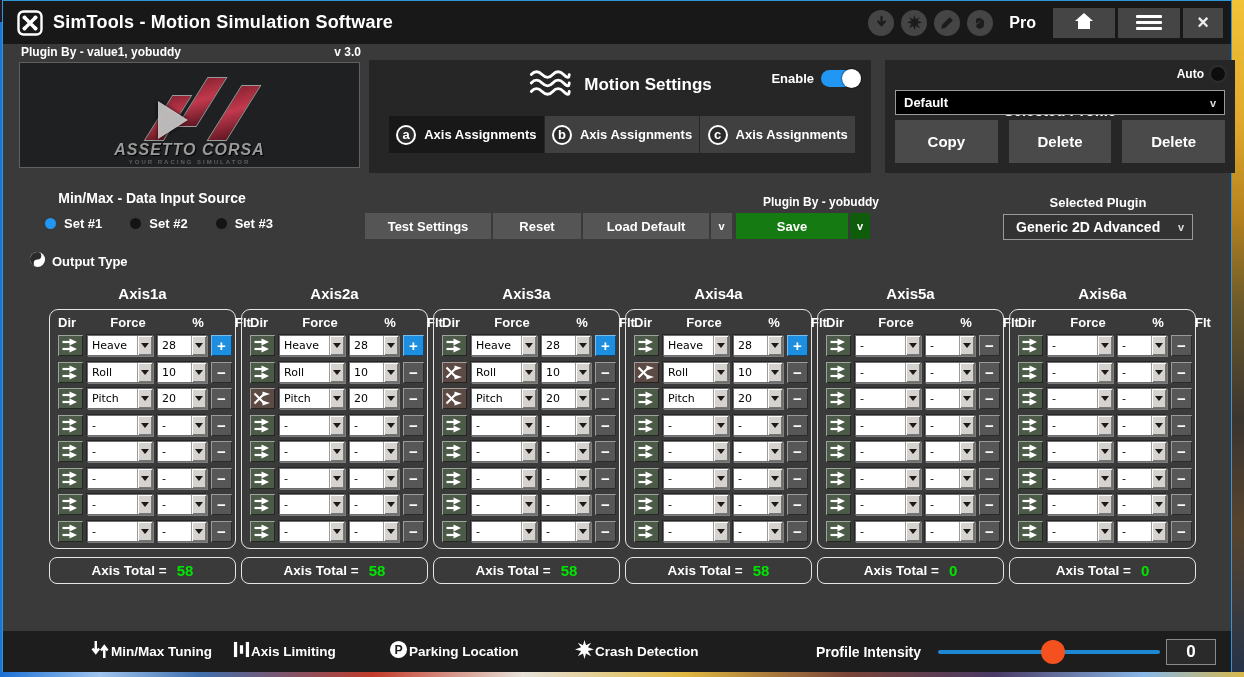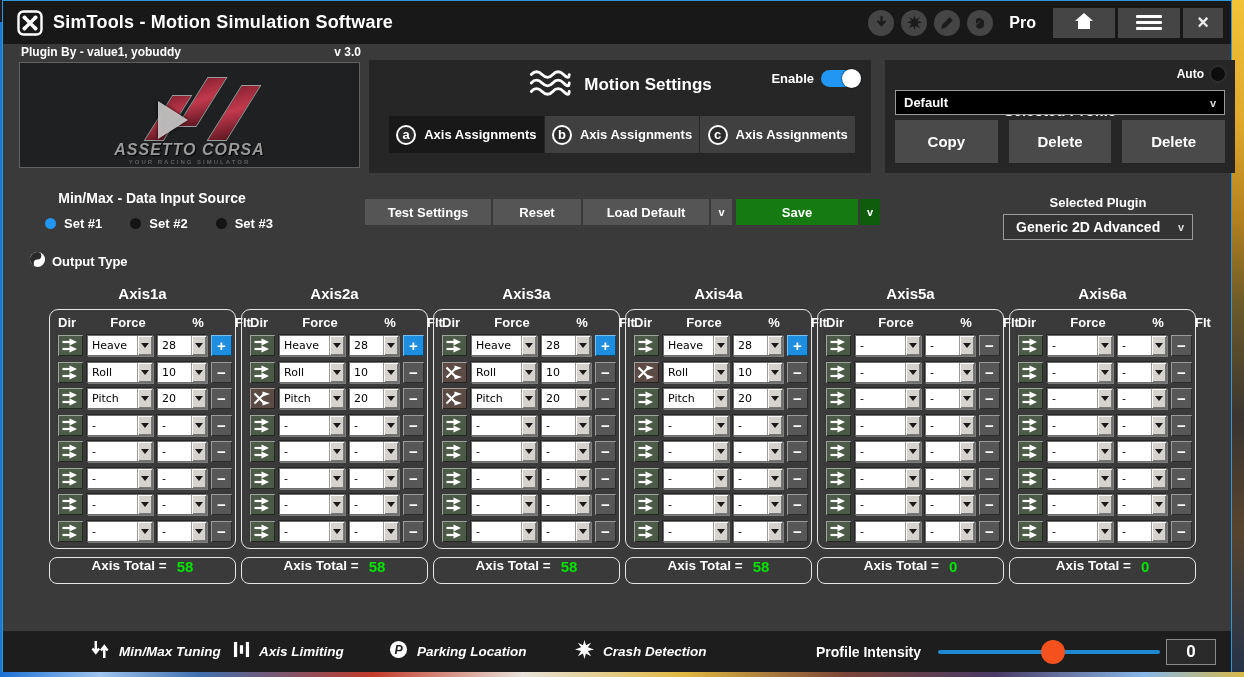--- a/index.html
+++ b/index.html
@@ -90,21 +90,21 @@
   .radio.selected { background:#2196f3; }
   .radio-label { color:#fff; font-size:13px; font-weight:bold; }
 
   
   .actions { position:absolute; left:362px; top:194px; width:516px; }
   .act-pluginby { text-align:right; color:#fff; font-size:12px; font-weight:bold; padding-right:2px; }
   .act-row { display:flex; margin-top:4px; height:26px; }
   .act-btn { background:#555; border:none; color:#fff; font-size:13px; font-weight:bold; cursor:pointer; margin-right:2px; }
   .b-test { width:126px; } .b-reset { width:88px; } .b-load { width:126px; }
   .b-ldarrow { width:21px; font-size:11px; margin-right:4px; }
-  .b-save { width:122px; background:#157a12; margin-right:2px; }
+  .b-save { width:112px; background:#157a12; margin-right:2px; }
   .b-svarrow { width:20px; background:#0e5c0c; font-size:11px; margin-right:0; }
 
   
   .plugin-select { position:absolute; left:1000px; top:194px; width:190px; }
   .ps-title { color:#fff; font-size:13px; font-weight:bold; text-align:center; }
   .ps-dd { margin-top:4px; height:26px; background:#333; border:1px solid #9a9a9a; display:flex; align-items:center; cursor:pointer; }
   .ps-dd .dd-text { color:#fff; font-size:14px; font-weight:bold; padding-left:12px; flex:1; }
 
   
   .output-type { position:absolute; left:26px; top:250px; display:flex; align-items:center; gap:6px; }
@@ -128,28 +128,28 @@
     box-shadow:1px 1px 0 rgba(255,255,255,.35), -1px -1px 0 rgba(0,0,0,.35); cursor:pointer; }
   .wsel-txt { flex:1; font-size:11px; color:#000; padding:3px 0 0 4px; overflow:hidden; white-space:nowrap; font-family:"DejaVu Sans", sans-serif; }
   .wsel-btn { width:15px; background:#d6d3ce; border-left:1px solid #9a9a9a; display:flex; align-items:center; justify-content:center;
     box-shadow:inset 1px 1px 0 #fff, inset -1px -1px 0 #777; }
   .tri { width:0; height:0; border-left:4px solid transparent; border-right:4px solid transparent; border-top:5px solid #1a1a1a; }
   .flt-btn { border:none; color:#fff; font-size:15px; font-weight:bold; line-height:19px; cursor:pointer;
     box-shadow:inset 1px 1px 0 rgba(255,255,255,.4), inset -1px -1px 0 rgba(0,0,0,.5); }
   .flt-minus { background:#575757; }
   .flt-plus { background:#1e8fe0; }
   .axis-total { margin-top:8px; height:27px; border:1px solid #e6e6e6; border-radius:8px;
-    display:flex; align-items:flex-start; justify-content:center; gap:10px; }
+    display:flex; align-items:center; justify-content:center; gap:10px; }
   .at-label { color:#fff; font-size:13.5px; font-weight:bold; }
   .at-value { font-size:15px; font-weight:bold; }
 
   
   .footer { position:absolute; left:0; top:630px; width:100%; height:41px; background:#1d1d1d;
     display:flex; align-items:center; }
-  .ft-item { display:flex; align-items:center; gap:9px; cursor:pointer; position:absolute;font-style:italic; }
+  .ft-item { display:flex; align-items:center; gap:1px; cursor:pointer; position:absolute; }
   .ft-label { color:#fff; font-size:13.5px; font-weight:bold; }
   .ft-1 { left:88px; } .ft-2 { left:230px; } .ft-3 { left:386px; } .ft-4 { left:572px; }
   .intensity-label { position:absolute; left:813px; color:#fff; font-size:14px; font-weight:bold; }
   .slider { position:absolute; left:935px; width:222px; height:22px; cursor:pointer; }
   .slider-track { position:absolute; left:0; right:0; top:9px; height:4px; background:#1e88d2; border-radius:2px; }
   .slider-handle { position:absolute; top:-1px; width:24px; height:24px; border-radius:50%; background:#f4511e; margin-left:-12px; }
   .intensity-box { position:absolute; left:1163px; width:50px; height:26px; background:#2a2a2a;
     border:1px solid #8a8a8a; color:#fff; font-size:17px; font-weight:bold;
     display:flex; align-items:center; justify-content:center; }
 </style>
@@ -296,20 +296,21 @@
           <span class="radio-label">Set #2</span>
         </span>
         <span class="radio-item">
           <span class="radio"></span>
           <span class="radio-label">Set #3</span>
         </span>
       </div>
     </div>
 
     <div class="actions">
+      <div class="act-pluginby">Plugin By - yobuddy</div>
       <div class="act-row">
         <button class="act-btn b-test">Test Settings</button>
         <button class="act-btn b-reset">Reset</button>
         <button class="act-btn b-load">Load Default</button>
         <button class="act-btn b-ldarrow">v</button>
         <button class="act-btn b-save">Save</button>
         <button class="act-btn b-svarrow">v</button>
       </div>
     </div>
 

